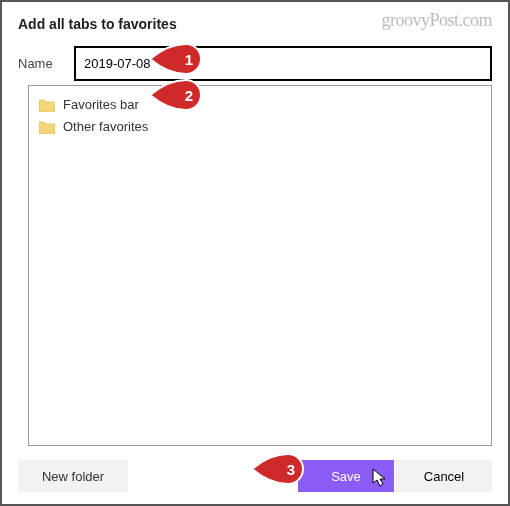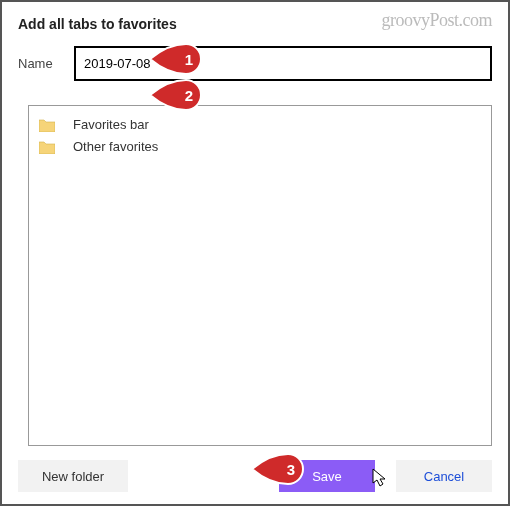--- a/index.html
+++ b/index.html
@@ -22,21 +22,21 @@
     .title {
       font-weight: 600;
       font-size: 14px;
       color: #222;
       margin-bottom: 14px;
     }
     .name-row {
       display: flex;
       align-items: center;
       gap: 12px;
-      margin-bottom: 24px;
+      margin-bottom: 4px;
     }
     .name-label {
       width: 44px;
       color: #444;
     }
     .name-input {
       flex: 1;
       border: 2px solid #000;
       padding: 8px 8px;
       font-family: inherit;
@@ -48,35 +48,35 @@
       border: 1px solid #999;
       margin-left: 10px;
       padding: 8px 6px;
       overflow: auto;
       margin-bottom: 14px;
       background: #fff;
     }
     .folder-item {
       display: flex;
       align-items: center;
-      gap: 18px;
+      gap: 8px;
       padding: 2px 4px;
       cursor: default;
       line-height: 18px;
     }
     .folder-icon {
       width: 16px;
       height: 14px;
       display: inline-block;
       flex-shrink: 0;
     }
     .button-row {
       display: flex;
       align-items: center;
-      gap: 21px;
+      gap: 2px;
     }
     .spacer { flex: 1; }
     .btn {
       min-width: 90px;
       height: 32px;
       font-family: inherit;
       font-size: 13px;
       border: none;
       cursor: pointer;
       text-align: center;
@@ -87,21 +87,21 @@
       width: 110px;
     }
     .btn-save {
       background: #8b5cf6;
       color: #fff;
       width: 96px;
       position: relative;
     }
     .btn-cancel {
       background: #f2f2f2;
-      color: #1d4ed8;
+      color: #000000;
       width: 96px;
     }
     .watermark {
       position: absolute;
       top: 8px;
       right: 16px;
       color: #bbb;
       font-size: 18px;
       font-family: Georgia, serif;
       letter-spacing: -0.5px;

